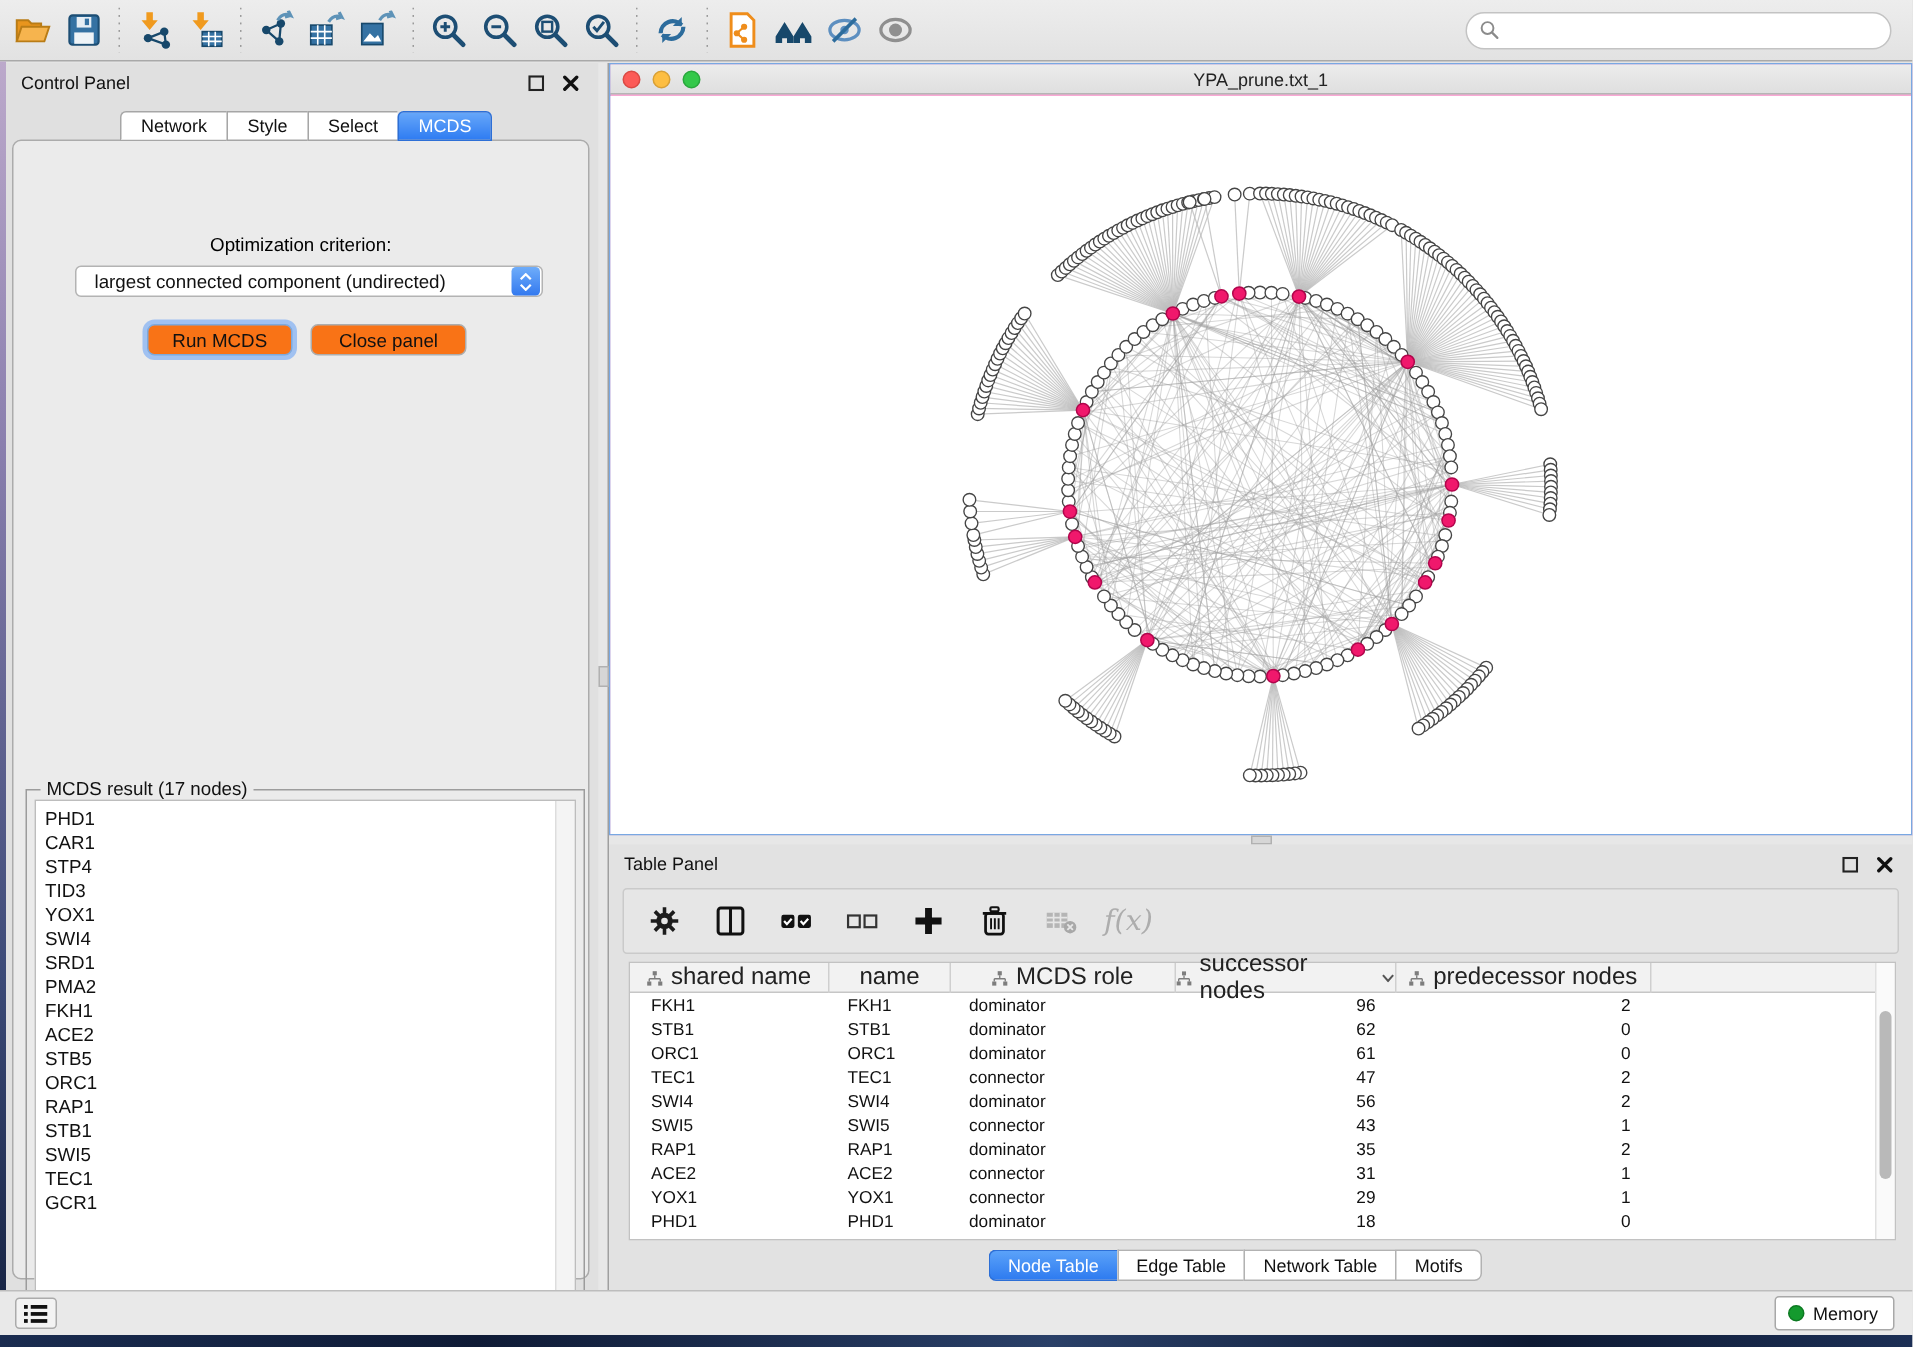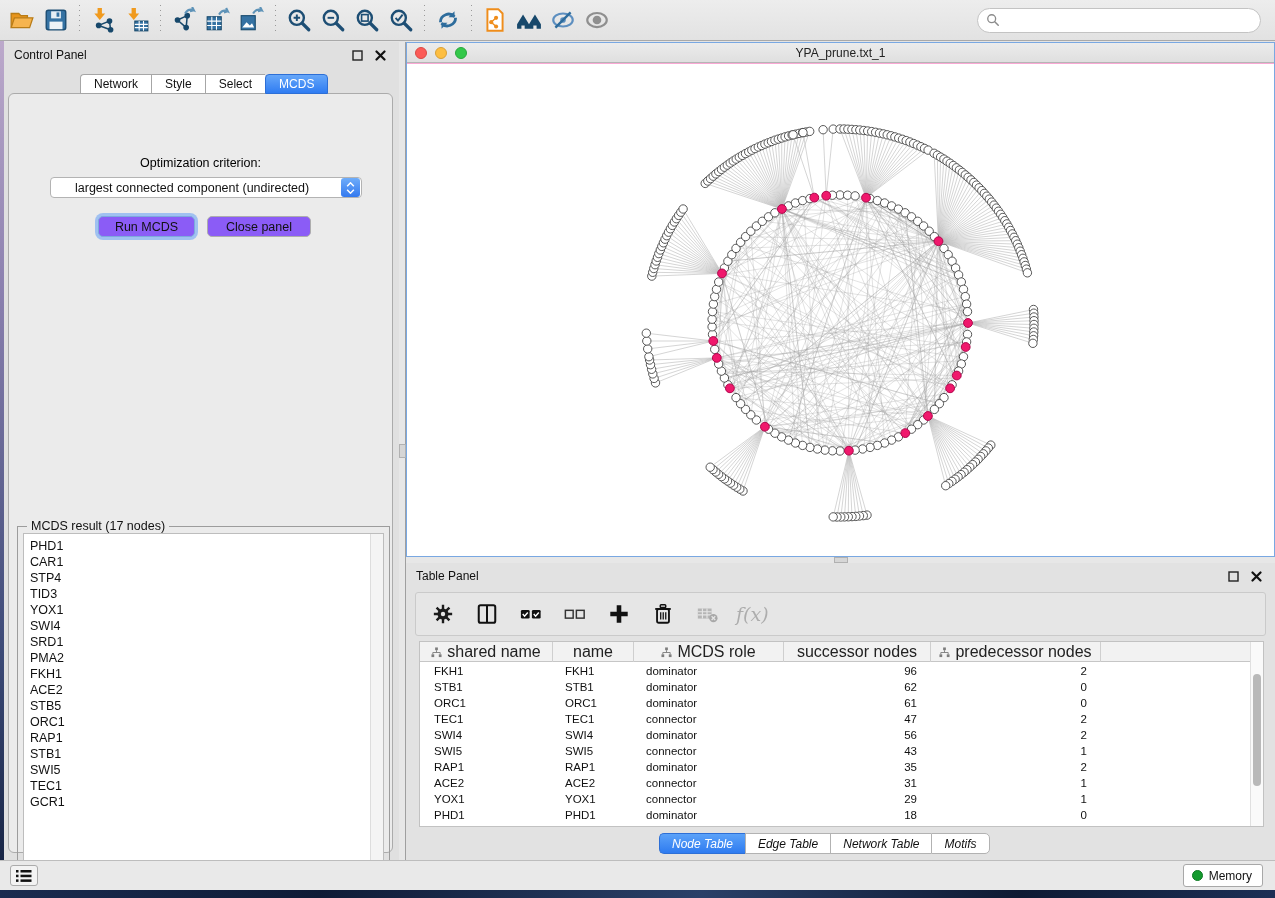--- a/index.html
+++ b/index.html
@@ -39,26 +39,26 @@
           background:#fff; border:1px solid #a6a6a6; border-right-width:0; color:#111; }
   .ctab:first-child { border-radius:4px 0 0 0; }
   .ctab:last-child { border-right-width:1px; border-radius:0 4px 0 0; }
   .ctab.selected { background:linear-gradient(#66a7f9,#2f7cf2); color:#fff; border-color:#2d6fd6; border-radius:4px 4px 0 0; }
 
   .cp-box { position:absolute; left:4px; top:51px; width:385px; height:760px; background:#ebebeb;
             border:1px solid #ababab; border-radius:6px; }
   .opt-label { position:absolute; left:0; top:62px; width:100%; text-align:center; font-size:12.5px; color:#000000; }
   .combo { position:absolute; left:41px; top:83px; width:312px; height:21px; background:#fff;
            border:1px solid #b3b3b3; border-radius:4px; display:flex; align-items:center; }
-  .combo-value { flex:1; font-size:12.5px; padding-left:24px; color:#111; white-space:nowrap; overflow:hidden; }
+  .combo-value { flex:1; font-size:12.5px; padding-left:12px; color:#111; white-space:nowrap; overflow:hidden; }
   .combo-step { width:19px; height:19px; margin-right:1px; border-radius:3px;
                 background:linear-gradient(#6fadfa,#3379ef); display:flex; flex-direction:column;
                 align-items:center; justify-content:center; gap:2px; }
   .combo-step svg { width:9px; height:5px; }
-  .btn { position:absolute; height:21px; background:#8b5cf6; border:1px solid #adadad; border-radius:5px;
+  .btn { position:absolute; height:21px; background:#f97316; border:1px solid #adadad; border-radius:5px;
          font-size:12.5px; color:#111; display:flex; align-items:center; justify-content:center; }
   .btn.focusring { box-shadow:0 0 0 3px rgba(110,165,245,.6); border-color:#7da9dd; }
 
   .fieldset { position:absolute; left:8px; top:432px; width:373px; height:365px; border:1px solid #9c9c9c; }
   .fieldset-legend { position:absolute; left:9px; top:-8px; background:#ebebeb; padding:0 4px; font-size:12.5px; color:#111; }
   .mcds-listbox { position:absolute; left:5px; top:6px; width:361px; height:352px; background:#fff;
                   border:1px solid #bdbdbd; overflow:hidden; }
   .mcds-item { font-size:12.5px; line-height:16px; padding-left:6px; color:#111; }
   .mcds-scroll { position:absolute; right:0; top:0; width:13px; height:100%; background:#f4f4f4; border-left:1px solid #ddd; }
 
@@ -98,21 +98,21 @@
   .td.c0 { width:133px; padding-left:14px; }
   .td.c1 { width:81px;  padding-left:12px; }
   .td.c2 { width:150px; padding-left:12px; }
   .td.c3 { width:147px; text-align:right; padding-right:14px; }
   .td.c4 { width:170px; text-align:right; padding-right:14px; }
   .tscroll { position:absolute; right:0; top:0; width:13px; height:100%; background:#fafafa; border-left:1px solid #e0e0e0; }
   .tthumb { position:absolute; left:2px; top:32px; width:8px; height:112px; background:#b9b9b9; border-radius:4px; }
 
   .btab-row { position:absolute; left:253px; top:270px; height:21px; display:flex; }
   .btab { height:21px; padding:0 12px; font-size:12px; display:flex; align-items:center; background:#fff;
-          border:1px solid #b2b2b2; border-right-width:0; color:#111;font-style:italic; }
+          border:1px solid #b2b2b2; border-right-width:0; color:#111; }
   .btab:first-child { border-radius:5px 0 0 5px; }
   .btab:last-child { border-right-width:1px; border-radius:0 5px 5px 0; }
   .btab.selected { background:linear-gradient(#5ba2f9,#2e7bf0); color:#fff; border-color:#2d6fd6; }
 
   
   .status-bar { left:0; top:860px; width:1275px; height:46px; background:#e9e9e9; border-top:1px solid #bdbdbd; }
   .list-btn { position:absolute; left:10px; top:4px; width:28px; height:21px; background:#f3f3f3;
               border:1px solid #ababab; border-radius:3px; display:flex; align-items:center; justify-content:center; }
   .memory-btn { position:absolute; right:12px; top:3px; height:23px; padding:0 10px 0 8px; background:#fff;
                 border:1px solid #a8a8a8; border-radius:3px; display:flex; align-items:center; gap:6px; }
@@ -1183,21 +1183,21 @@
       </div>
       <div class="th" style="width:150px;">
         <svg class="treeicon" viewBox="0 0 12 12">
           <rect x="4.5" y="0.5" width="3" height="3" fill="#7d7d7d"></rect>
           <path d="M6 3.5 V6 M2 6 h8 M2 6 v2 M10 6 v2" stroke="#7d7d7d" fill="none"></path>
           <rect x="0.5" y="8" width="3" height="3" fill="#7d7d7d"></rect>
           <rect x="8.5" y="8" width="3" height="3" fill="#7d7d7d"></rect>
         </svg>
         <span>MCDS role</span>
       </div>
-      <div class="th" style="width:147px;flex-direction:column;">
+      <div class="th" style="width:147px;">
         <svg class="treeicon" viewBox="0 0 12 12">
           <rect x="4.5" y="0.5" width="3" height="3" fill="#7d7d7d"></rect>
           <path d="M6 3.5 V6 M2 6 h8 M2 6 v2 M10 6 v2" stroke="#7d7d7d" fill="none"></path>
           <rect x="0.5" y="8" width="3" height="3" fill="#7d7d7d"></rect>
           <rect x="8.5" y="8" width="3" height="3" fill="#7d7d7d"></rect>
         </svg>
         <span>successor nodes</span>
         <svg width="9" height="6" viewBox="0 0 9 6">
           <path d="M1 1 L4.5 5 L8 1" fill="none" stroke="#555" stroke-width="1.4"></path>
         </svg>

